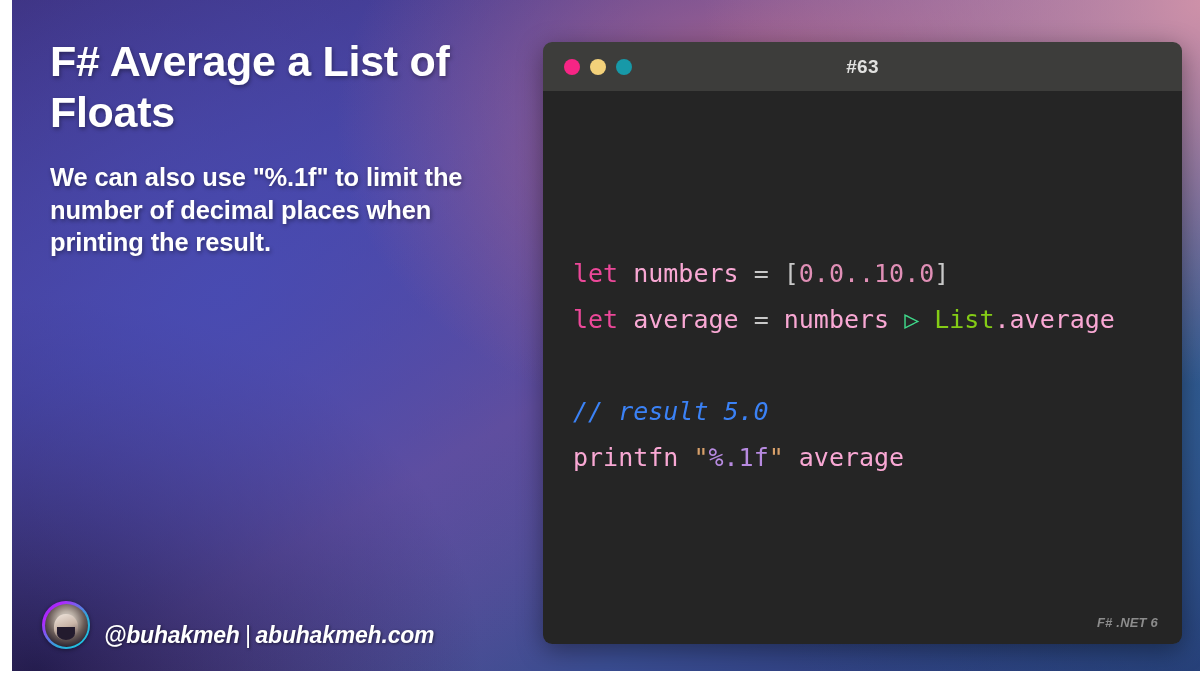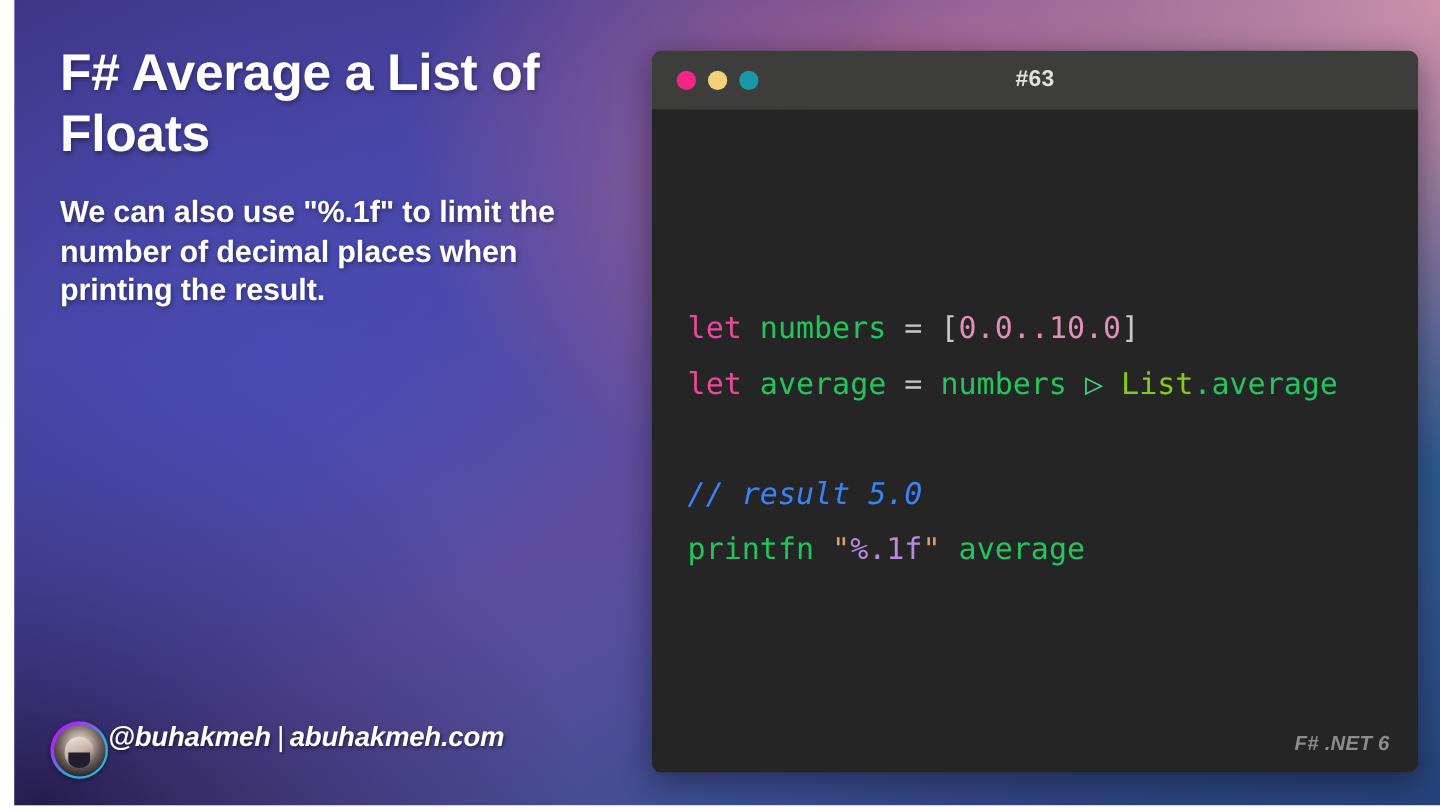--- a/index.html
+++ b/index.html
@@ -49,21 +49,22 @@
     letter-spacing:-0.15px;
     text-shadow:1px 2px 4px rgba(0,0,0,0.40);
   }
   .para + .para { margin-top:41px; }
 
   
   .footer {
     position:absolute;
     left:30px; bottom:22px;
     display:flex;
-    align-items:flex-start;
+    align-items:flex-end;
+    gap:14px;
   }
 
   .avatar {
     position:relative;
     width:48px; height:48px;
     border-radius:50%;
     background:linear-gradient(135deg,#8a2be2 0%,#b026ff 22%,#2fa8d8 62%,#15d0e8 100%);
     padding:2.5px;
     flex:0 0 auto;
     box-shadow:0 1px 4px rgba(0,0,0,0.45);
@@ -152,33 +153,33 @@
     font-size:25px;
     line-height:46px;
     color:#c8c8c8;
     white-space:pre;
     letter-spacing:0px;
   }
 
   .k-let      { color:#ec4899; }
   .k-num      { color:#e08fb6; }
   .k-punct    { color:#c8c8c8; }
-  .k-id       { color:#22c55e; }
+  .k-id       { color:#f9a8d4; }
   .k-type     { color:#84cc16; }
   .k-comment  { color:#3b82f6; font-style:italic; }
   .k-str-q    { color:#d8a06a; }
   .k-fmt      { color:#b78ae0; }
   .k-pipe     { color:#3fd98a; }
 
   .blank-line { display:block; height:46px; }
 
   .badge {
     position:absolute;
     right:24px; bottom:14px;
-    font-size:17px;
+    font-size:13px;
     font-weight:bold;
     font-style:italic;
     color:#8c8c8c;
     letter-spacing:0.2px;
   }
 </style>
 </head>
 <body>
 
 <div id="slide">

